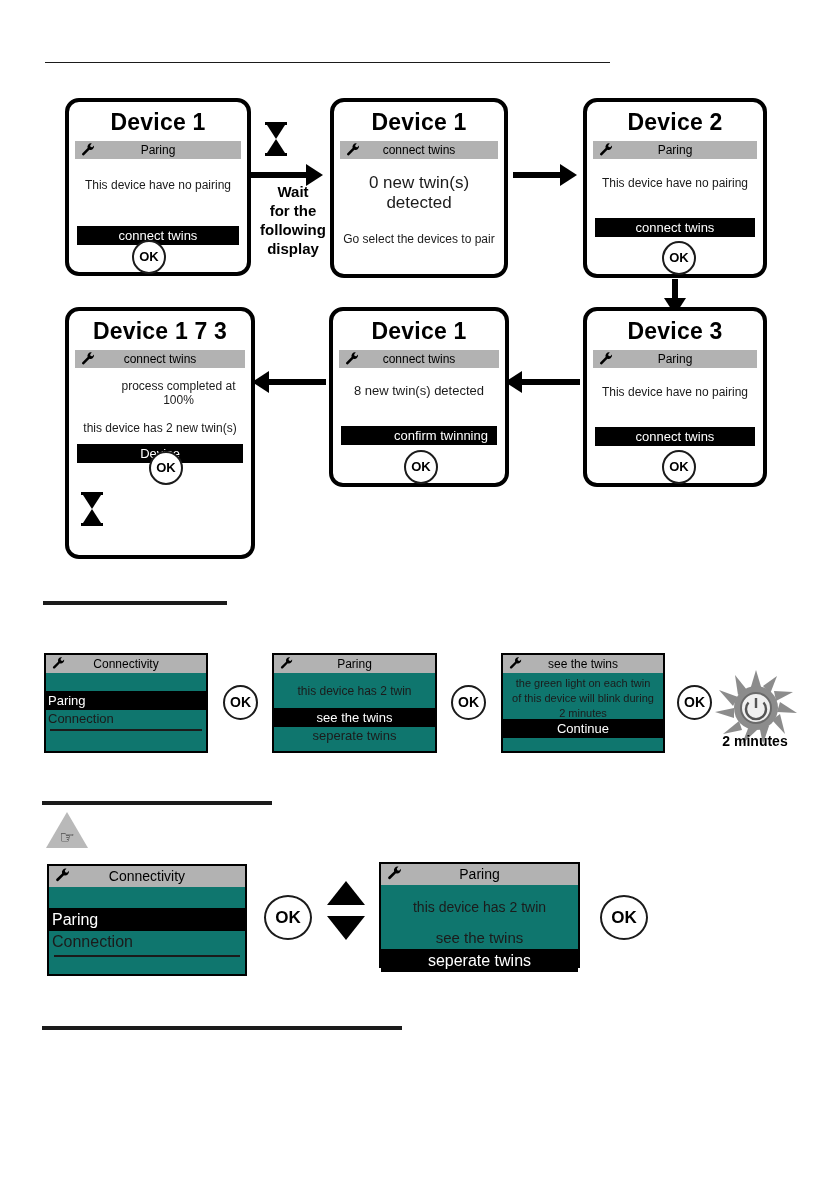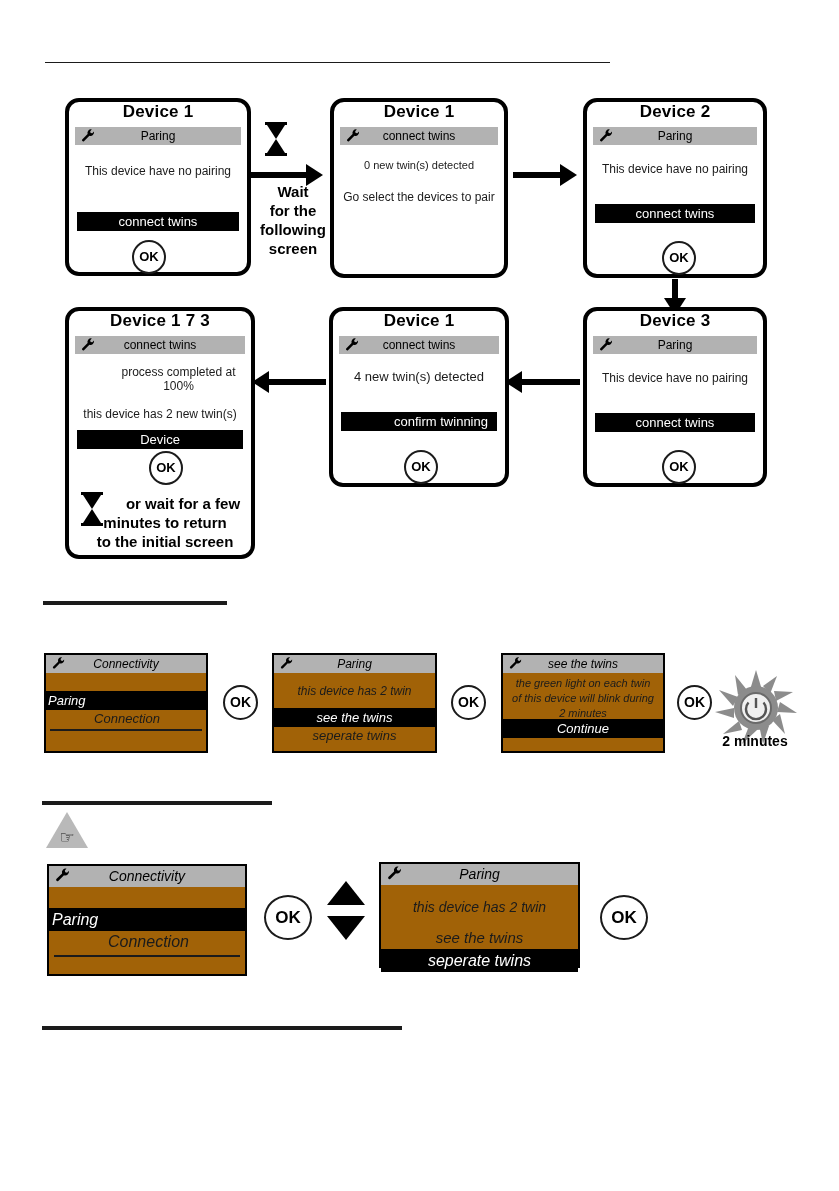--- a/index.html
+++ b/index.html
@@ -32,33 +32,33 @@
   .device-card {
     position: absolute;
     box-sizing: border-box;
     border: 4px solid #000000;
     border-radius: 14px;
     background: #ffffff;
   }
   .device-title {
     text-align: center;
     font-weight: bold;
-    font-size: 17px;
+    font-size: 23px;
     letter-spacing: 0.2px;
+    margin-top: 7px;
     margin-bottom: 5px;
     color: #000;
   }
 
   
   .screen-card {
     position: absolute;
     box-sizing: border-box;
     border: 2px solid #000000;
-    background: #a16207;
-    font-style: italic;
+    background: #0f766e;
   }
 
   
   .bar-head {
     position: relative;
     background: #b2b2b2;
     color: #000;
     text-align: center;
     font-size: 12px;
     line-height: 18px;
@@ -76,21 +76,21 @@
     font-size: 13px;
     line-height: 19px;
     height: 19px;
   }
   .line-txt {
     text-align: center;
     font-size: 12px;
     color: #1b1b1b;
   }
   .line-txt.left {
-    text-align: center;
+    text-align: left;
     padding-left: 6px;
   }
   .sep-line {
     height: 2px;
     background: #1b1b1b;
   }
 
   
   .ok-btn {
     position: absolute;
@@ -238,34 +238,34 @@
   <div class="hg-top"></div>
   <div class="hg-bot"></div>
   <div class="hg-cap"></div>
 </div>
 <div class="arrow-h" style="left:251px; top:172px; width:58px;"></div>
 <div class="arrow-head-r" style="left:306px; top:164px;"></div>
 <div class="wait-caption" style="left:254px; top:182px; width:78px;">
   <div>Wait</div>
   <div>for the</div>
   <div>following</div>
-  <div>screen</div>
+  <div>display</div>
 </div>
 
 <div class="device-card" style="left:330px; top:98px; width:178px; height:180px;">
   <div class="device-title">Device 1</div>
   <div class="bar-head" style="margin:0 6px;">
     <span class="wrench">
       <svg width="16" height="16" viewBox="0 0 16 16">
         <path d="M11.8 1.4a3.6 3.6 0 0 0-4.2 4.6L2.2 11.4a1.3 1.3 0 0 0 1.8 1.8l5.4-5.4a3.6 3.6 0 0 0 4.6-4.2L12.3 5.3 10.6 4.9 10.2 3.2z" fill="#000"></path>
       </svg>
     </span>
     <span>connect twins</span>
   </div>
-  <div class="line-txt" style="margin-top:14px; font-size:11px;">0  new  twin(s)  detected</div>
+  <div class="line-txt" style="margin-top:14px; font-size:17px;">0  new  twin(s)  detected</div>
   <div class="line-txt" style="margin-top:19px;">Go select the devices to pair</div>
 </div>
 
 <div class="arrow-h" style="left:513px; top:172px; width:50px;"></div>
 <div class="arrow-head-r" style="left:560px; top:164px;"></div>
 
 <div class="device-card" style="left:583px; top:98px; width:184px; height:180px;">
   <div class="device-title">Device 2</div>
   <div class="bar-head" style="margin:0 6px;">
     <span class="wrench">
@@ -304,21 +304,21 @@
 <div class="device-card" style="left:329px; top:307px; width:180px; height:180px;">
   <div class="device-title">Device 1</div>
   <div class="bar-head" style="margin:0 6px;">
     <span class="wrench">
       <svg width="16" height="16" viewBox="0 0 16 16">
         <path d="M11.8 1.4a3.6 3.6 0 0 0-4.2 4.6L2.2 11.4a1.3 1.3 0 0 0 1.8 1.8l5.4-5.4a3.6 3.6 0 0 0 4.6-4.2L12.3 5.3 10.6 4.9 10.2 3.2z" fill="#000"></path>
       </svg>
     </span>
     <span>connect twins</span>
   </div>
-  <div class="line-txt" style="margin-top:15px; font-size:13px;">4  new  twin(s)  detected</div>
+  <div class="line-txt" style="margin-top:15px; font-size:13px;">8  new  twin(s)  detected</div>
   <div class="bar-black" style="margin:28px 8px 0 8px;padding-left:44px;">confirm twinning</div>
   <div class="ok-btn" style="left:71px; top:139px; width:34px; height:34px; line-height:30px; font-size:13px;">OK</div>
 </div>
 
 <div class="arrow-h" style="left:268px; top:379px; width:58px;"></div>
 <div class="arrow-head-l" style="left:252px; top:371px;"></div>
 
 <div class="device-card" style="left:65px; top:307px; width:190px; height:252px;">
   <div class="device-title">Device 1 7 3</div>
   <div class="bar-head" style="margin:0 6px;">
@@ -331,25 +331,20 @@
   </div>
   <div class="line-txt" style="margin-top:11px;margin-left:37px;">process completed at 100%</div>
   <div class="line-txt" style="margin-top:14px;">this device has 2 new twin(s)</div>
   <div class="bar-black" style="margin:9px 8px 0 8px;">Device</div>
   <div class="ok-btn" style="left:80px; top:140px; width:34px; height:34px; line-height:30px; font-size:13px;">OK</div>
   <div class="hourglass" style="left:14px; top:181px;">
     <div class="hg-cap"></div>
     <div class="hg-top"></div>
     <div class="hg-bot"></div>
     <div class="hg-cap"></div>
-  </div>
-  <div class="note-text" style="left:6px; top:183px; width:180px;">
-    <div style="padding-left:36px;">or wait for a few</div>
-    <div>minutes to return</div>
-    <div>to the initial screen</div>
   </div>
 </div>
 
 <div class="screen-card" style="left:44px; top:653px; width:164px; height:100px;">
   <div class="bar-head" style="margin:0;">
     <span class="wrench">
       <svg width="15" height="15" viewBox="0 0 16 16">
         <path d="M11.8 1.4a3.6 3.6 0 0 0-4.2 4.6L2.2 11.4a1.3 1.3 0 0 0 1.8 1.8l5.4-5.4a3.6 3.6 0 0 0 4.6-4.2L12.3 5.3 10.6 4.9 10.2 3.2z" fill="#000"></path>
       </svg>
     </span>

